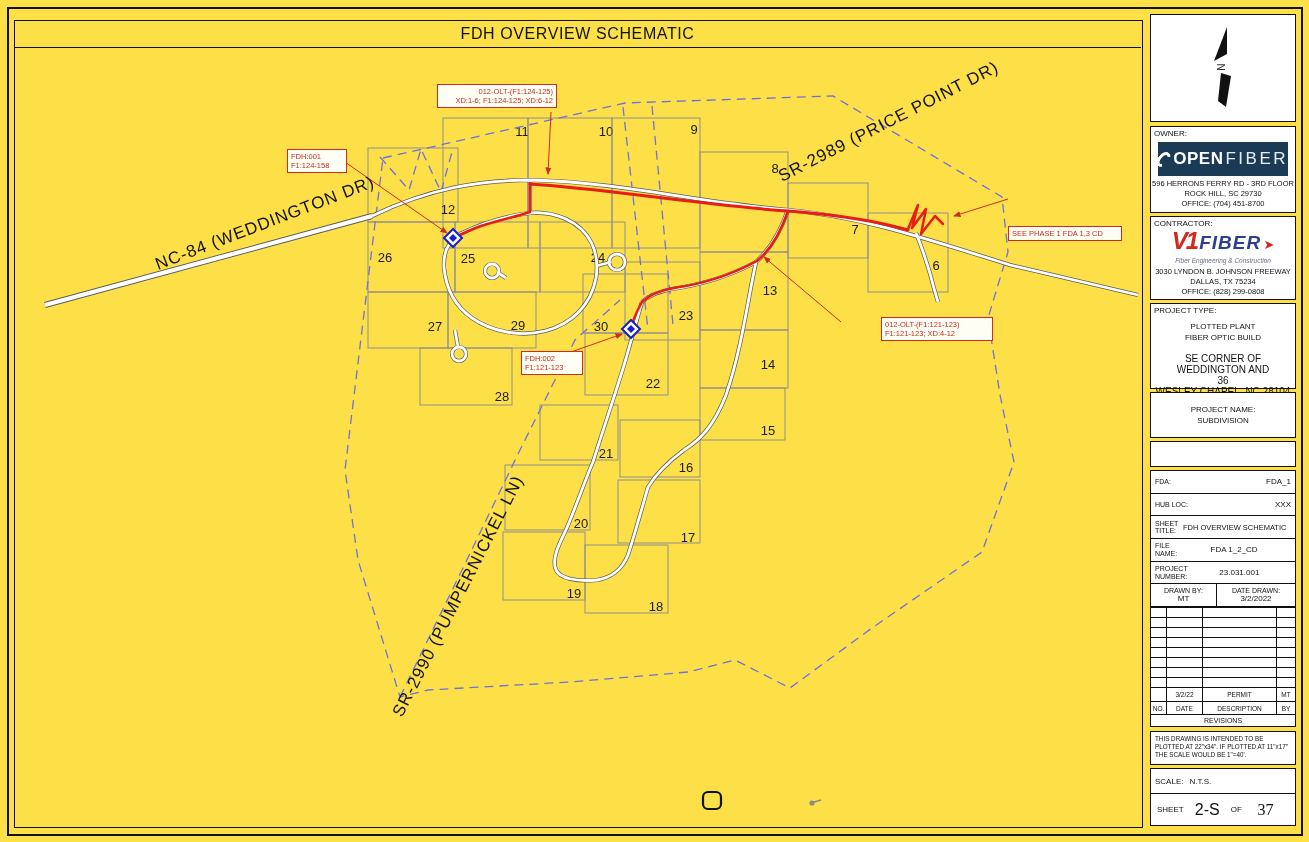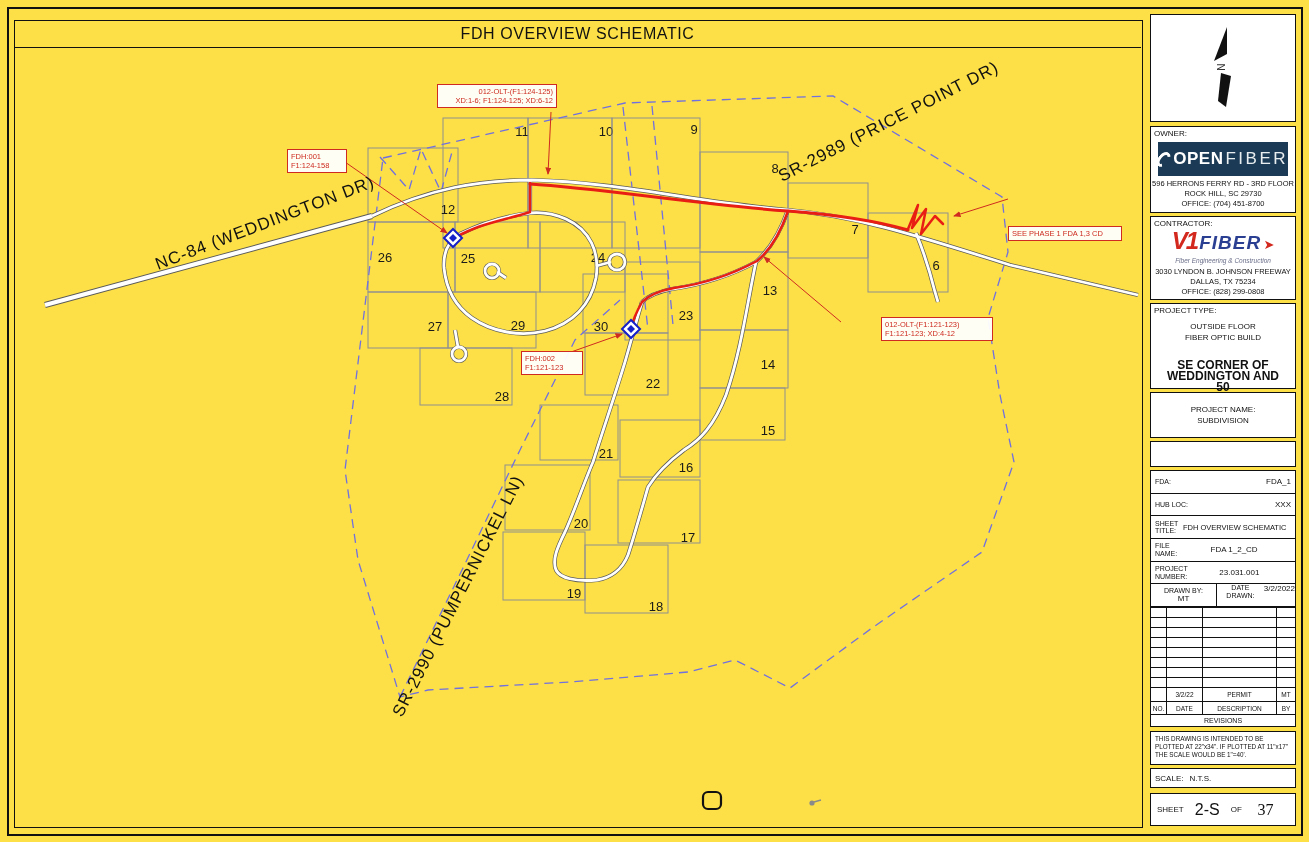--- a/index.html
+++ b/index.html
@@ -262,26 +262,26 @@
     <div class="addr">
       <div>3030 LYNDON B. JOHNSON FREEWAY</div>
       <div>DALLAS, TX 75234</div>
       <div>OFFICE: (828) 299-0808</div>
     </div>
   </div>
 
   <div class="panel-box" style="top:303px;height:86px;">
     <div class="tb-label">PROJECT TYPE:</div>
     <div class="ctr" style="font-size:8px;line-height:11px;margin-top:4px;">
-      <div>OUTSIDE FLOOR</div>
+      <div>PLOTTED PLANT</div>
       <div>FIBER OPTIC BUILD</div>
     </div>
-    <div class="ctr" style="font-size:12px;line-height:11px;margin-top:17px;font-weight:bold;">
+    <div class="ctr" style="font-size:10px;line-height:11px;margin-top:10px;">
       <div>SE CORNER OF WEDDINGTON AND</div>
-      <div>50</div>
+      <div>36</div>
       <div>WESLEY CHAPEL, NC 28104</div>
     </div>
   </div>
 
   <div class="panel-box" style="top:392px;height:46px;">
     <div class="ctr" style="font-size:8px;line-height:11px;margin-top:11px;">
       <div>PROJECT NAME:</div>
       <div>SUBDIVISION</div>
     </div>
   </div>
@@ -307,21 +307,21 @@
     </div>
     <div class="kv">
       <span class="lab"><span>PROJECT</span><br><span>NUMBER:</span></span>
       <span class="valc">23.031.001</span>
     </div>
     <div class="kv" style="padding:0;">
       <div style="flex:1;text-align:center;border-right:1px solid #111;height:100%;display:flex;flex-direction:column;justify-content:center;">
         <div class="lab">DRAWN BY:</div>
         <div>MT</div>
       </div>
-      <div style="flex:1.2;text-align:center;height:100%;display:flex;flex-direction:row;justify-content:center;">
+      <div style="flex:1.2;text-align:center;height:100%;display:flex;flex-direction:column;justify-content:center;">
         <div class="lab">DATE DRAWN:</div>
         <div>3/2/2022</div>
       </div>
     </div>
   </div>
 
   <div class="panel-box" style="top:607px;height:120px;padding:0;">
     <div id="rev-empty">
         <div class="rev-row" style="height: 10px;">
           <div class="rev-cell w1"></div>
@@ -384,21 +384,21 @@
       <div class="rev-cell w3">DESCRIPTION</div>
       <div class="rev-cell w4">BY</div>
     </div>
     <div class="ctr" style="font-size:7px;line-height:12px;">REVISIONS</div>
   </div>
 
   <div class="panel-box" style="top:731px;height:34px;">
     <div class="note-text">THIS DRAWING IS INTENDED TO BE PLOTTED AT 22"x34". IF PLOTTED AT 11"x17" THE SCALE WOULD BE 1"=40'.</div>
   </div>
 
-  <div class="panel-box" style="top:768px;height:20px;">
+  <div class="panel-box" style="top:768px;height:26px;">
     <div style="display:flex;gap:6px;align-items:center;height:100%;padding:0 4px;">
       <span>SCALE:</span>
       <span>N.T.S.</span>
     </div>
   </div>
 
   <div class="panel-box" style="top:793px;height:33px;">
     <div class="sheetrow">
       <span>SHEET</span>
       <span style="flex:1;text-align:center;font-size:16px;">2-S</span>

